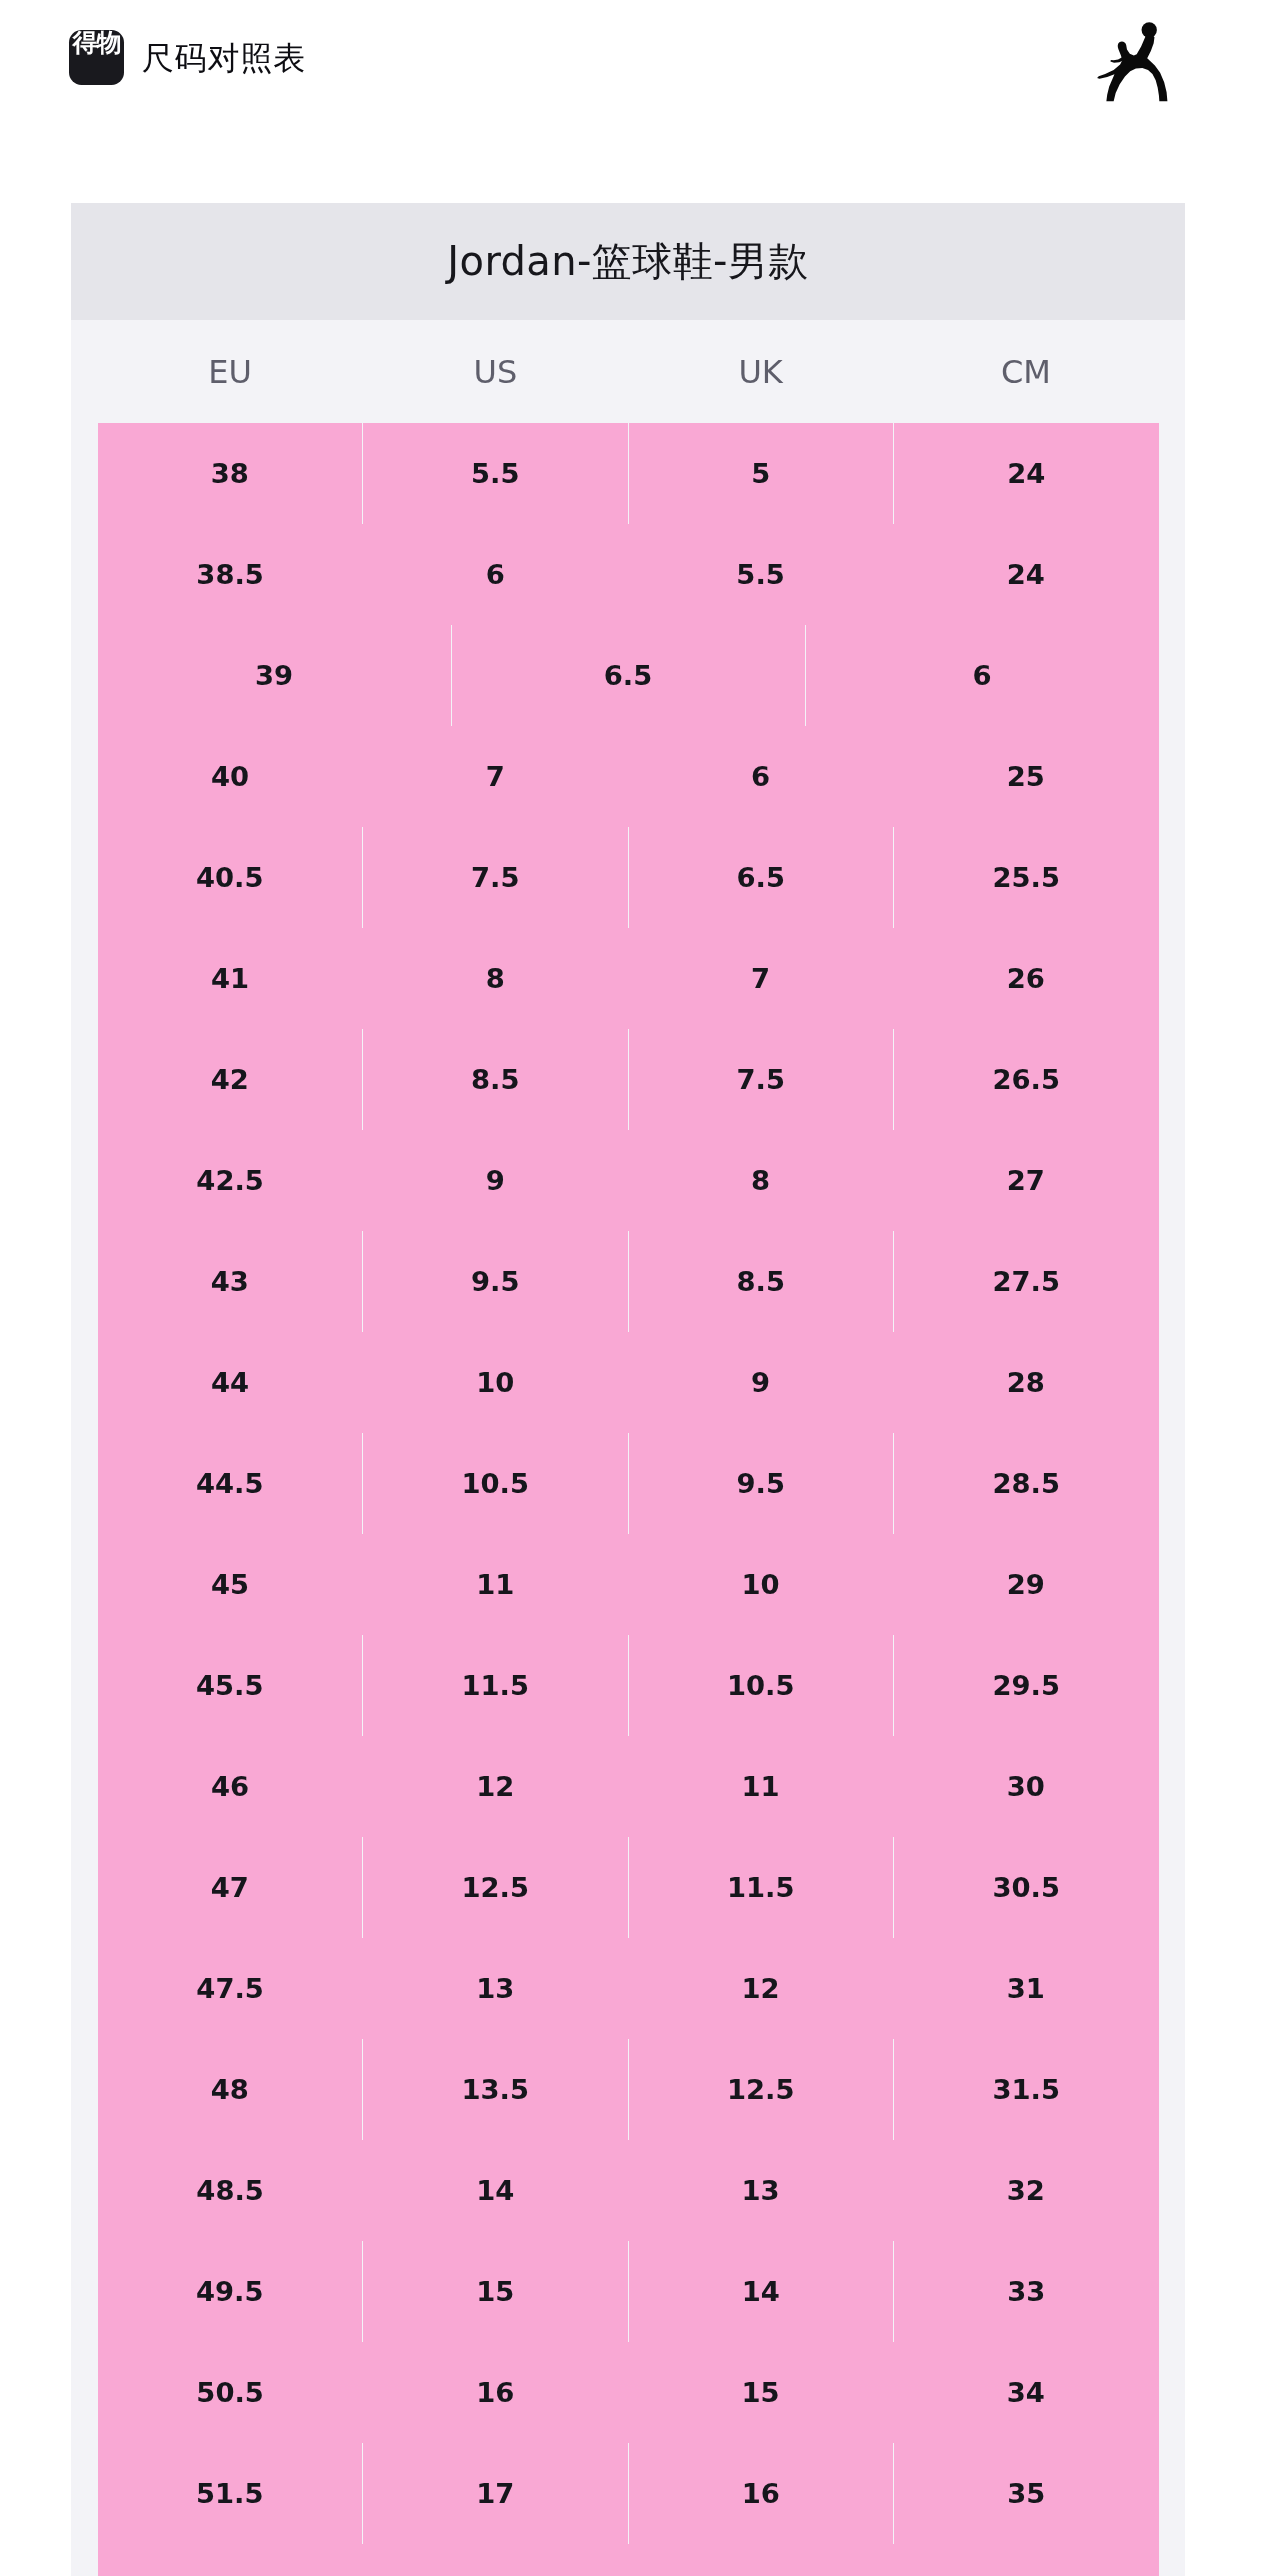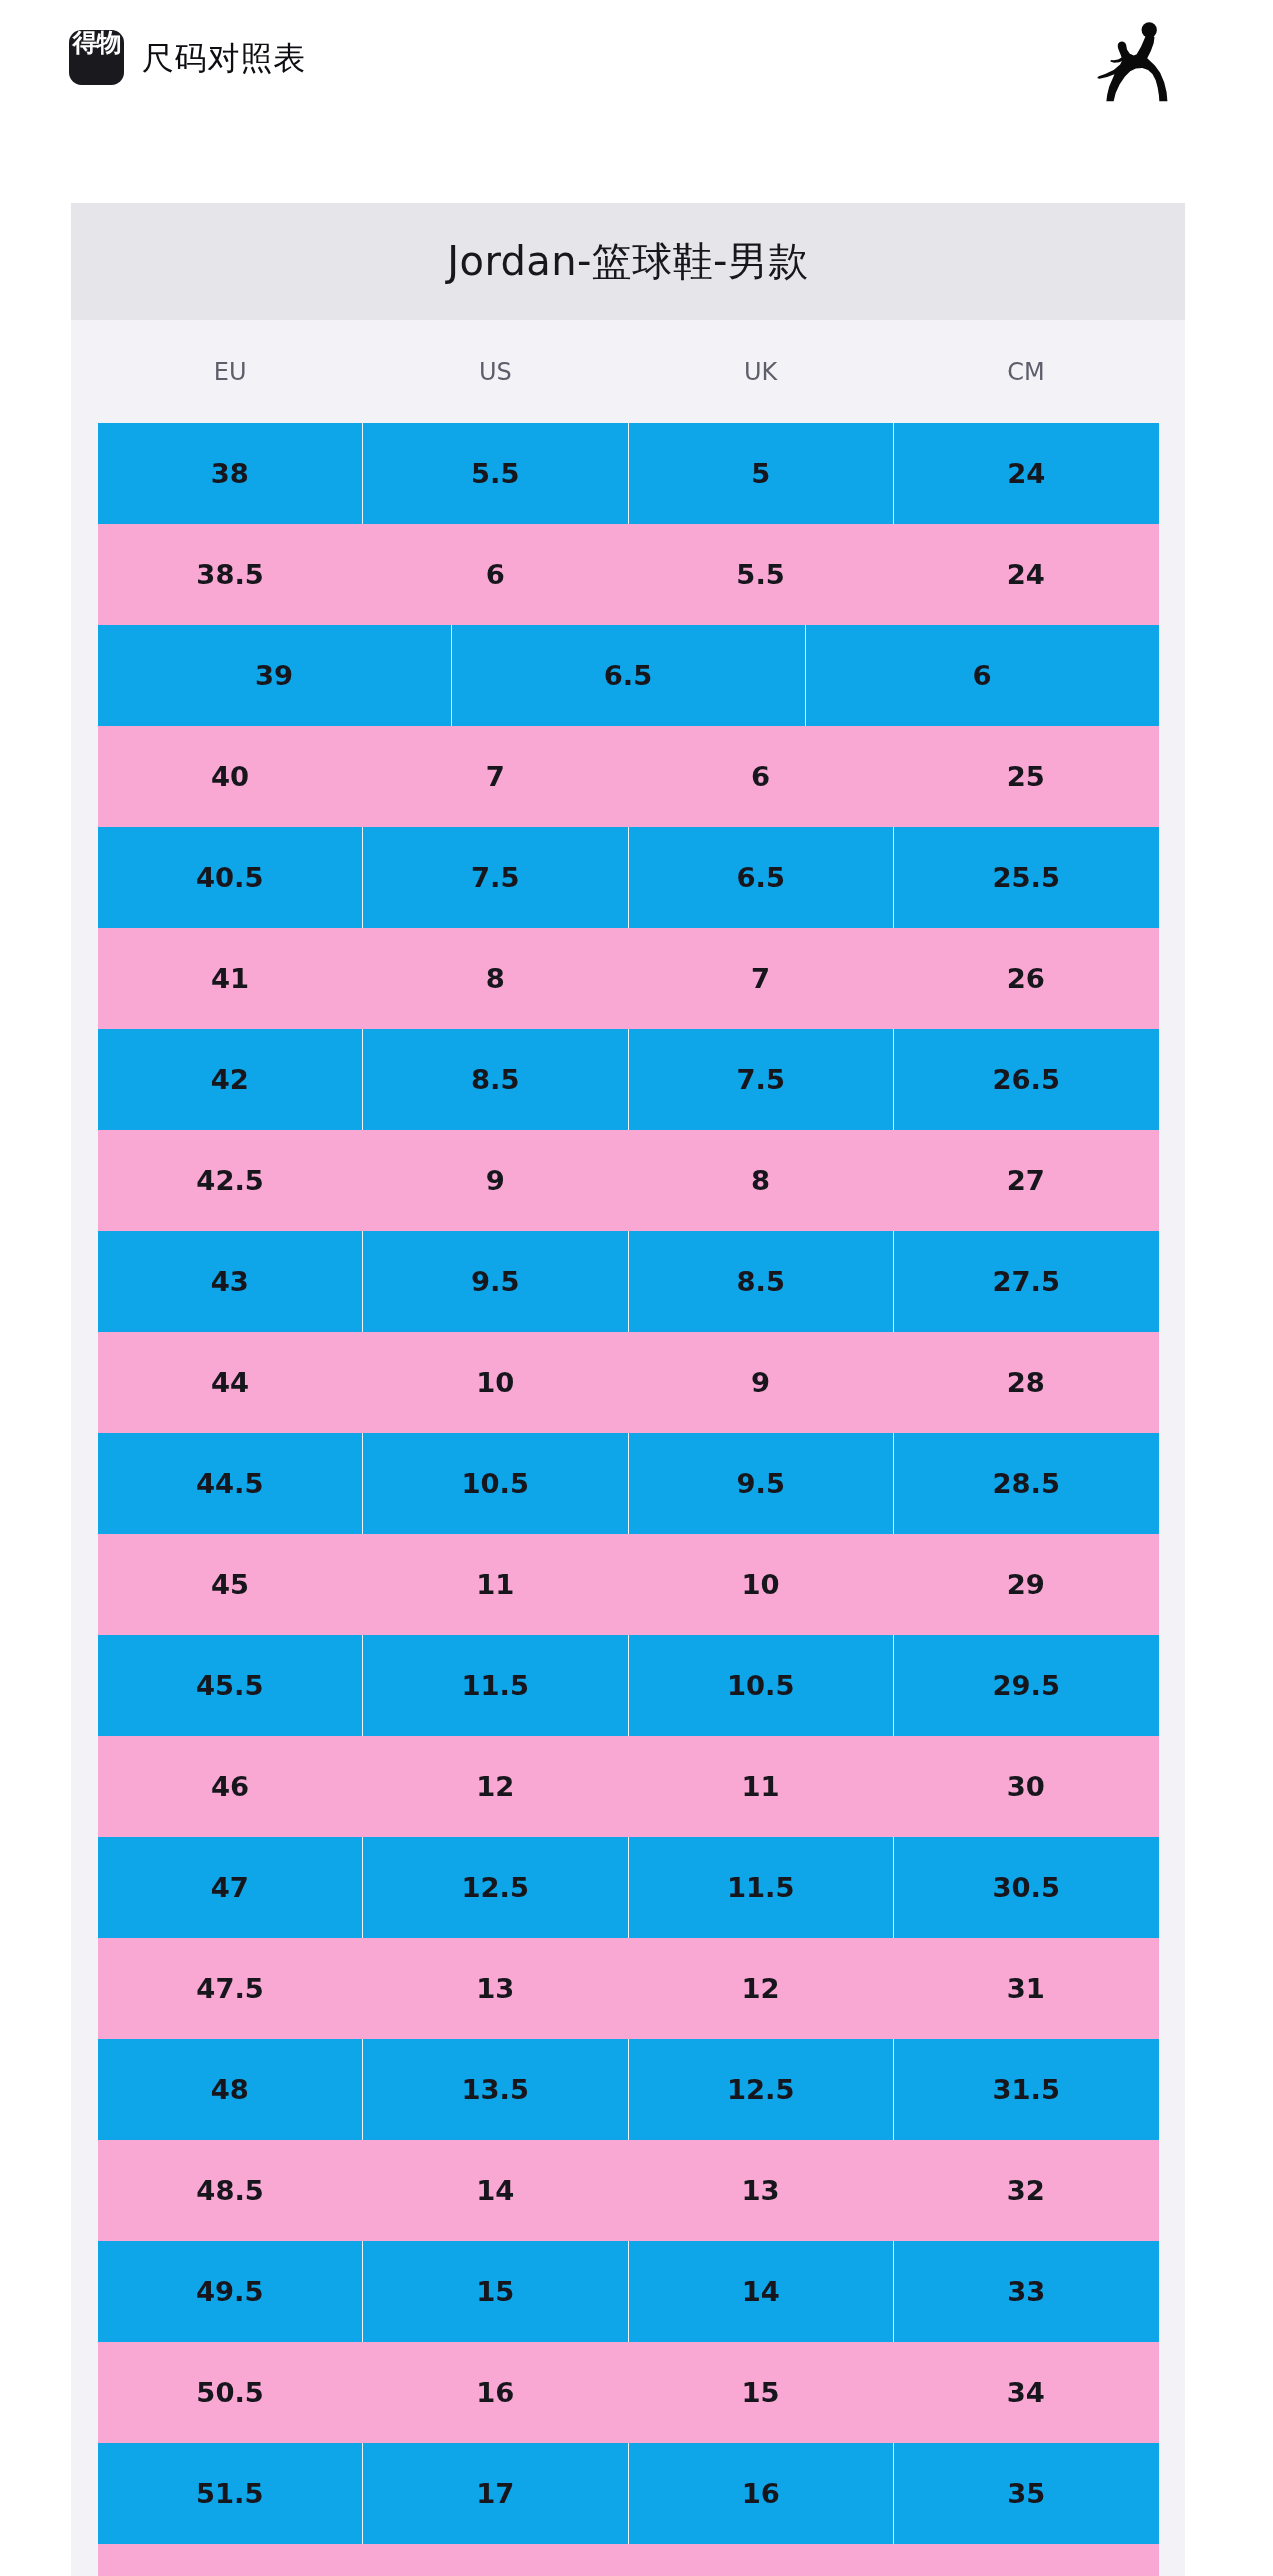--- a/index.html
+++ b/index.html
@@ -100,33 +100,33 @@
     text-align: center;
     display: flex;
     align-items: center;
     justify-content: center;
   }
   .head-row {
     height: 103px;
     background: #f3f3f7;
   }
   .head-row .cell {
-    font-size: 24px;
+    font-size: 32px;
     color: #5e5e6b;
     font-weight: 400;
     font-family: "DejaVu Sans", sans-serif;
   }
   .data-row { height: 101px; }
   .data-row .cell {
     font-size: 27.4px;
     font-weight: 700;
     color: #16161c;
     font-family: "DejaVu Sans", sans-serif;
   }
-  .data-row.odd { background: #0ea5e9; }
+  .data-row.odd { background: #f9a8d4; }
   .data-row.odd .cell + .cell { border-left: 1.8px solid #f3f3f7; }
   .data-row.even { background: #f9a8d4; }
 </style>
 </head>
 <body>
 
 <div class="page">
 
   <div class="header">
     <div class="brand">

